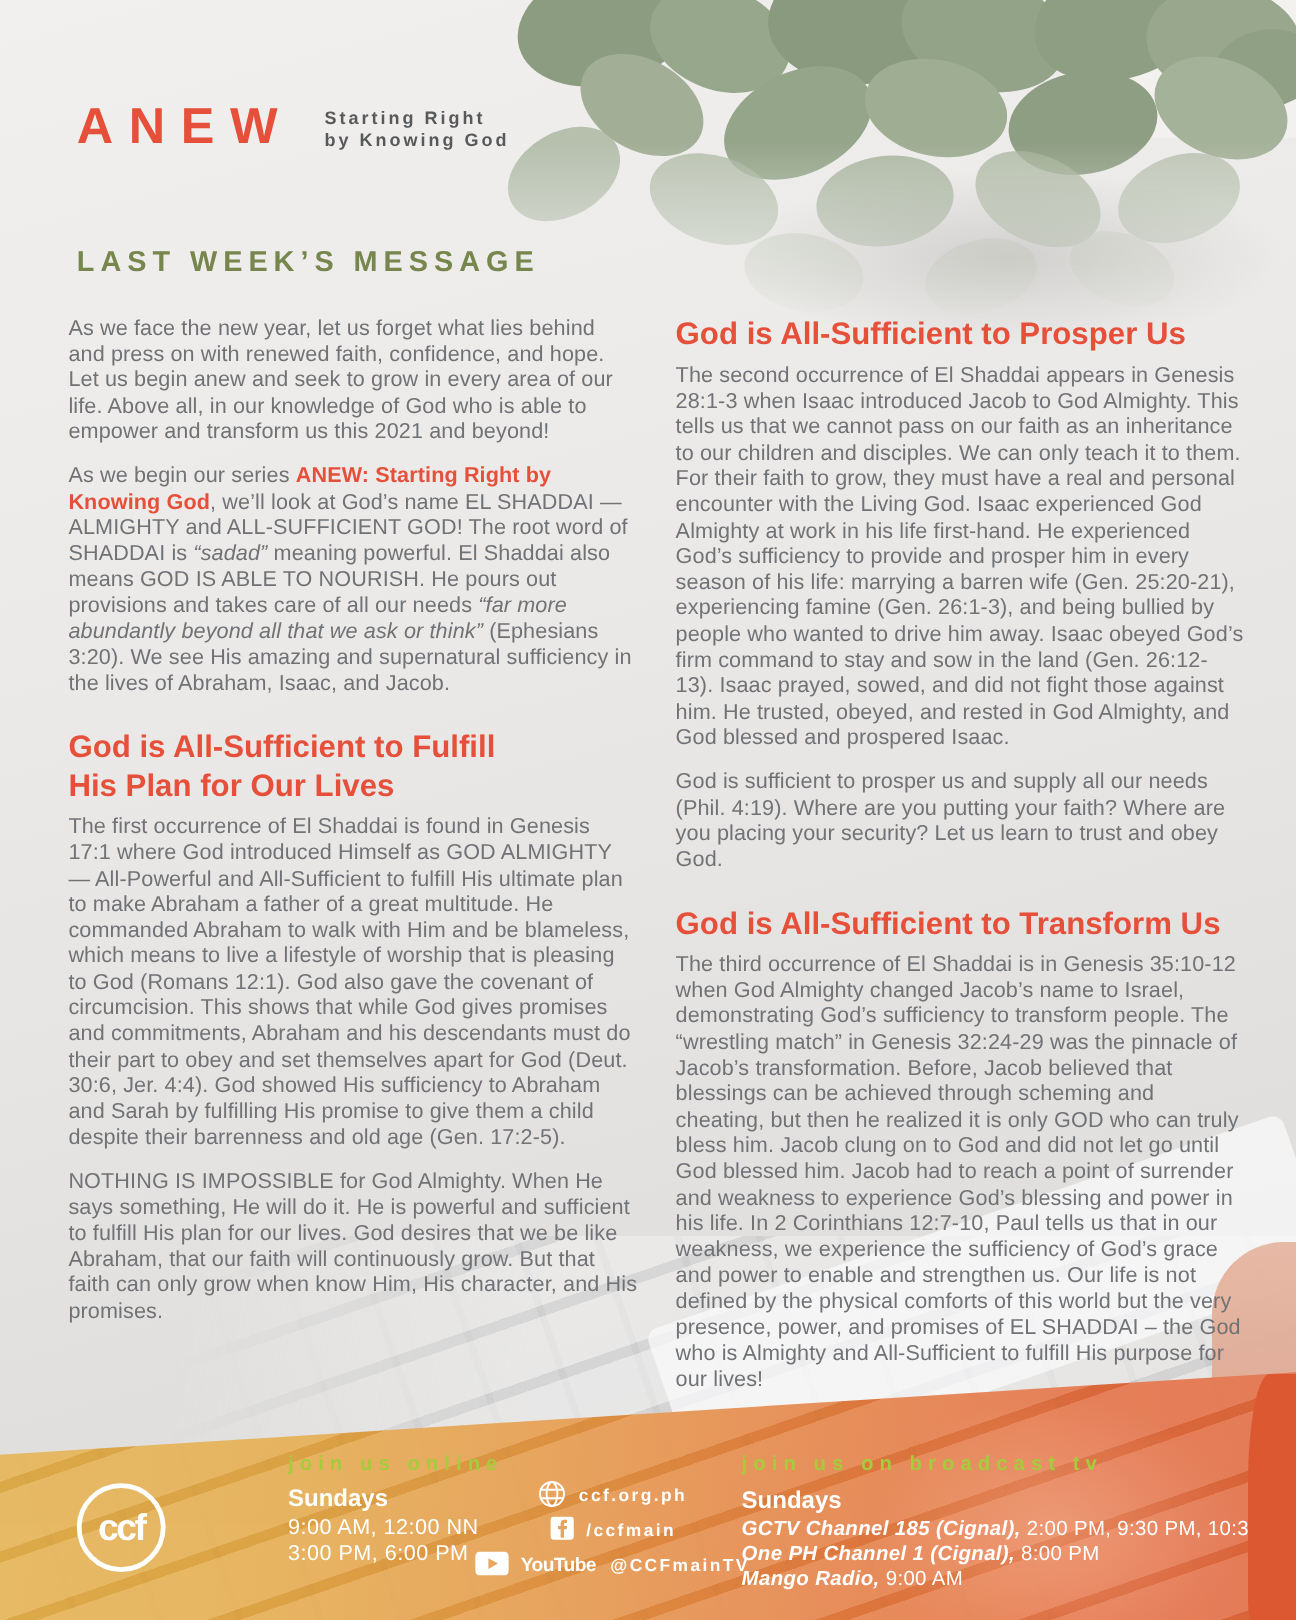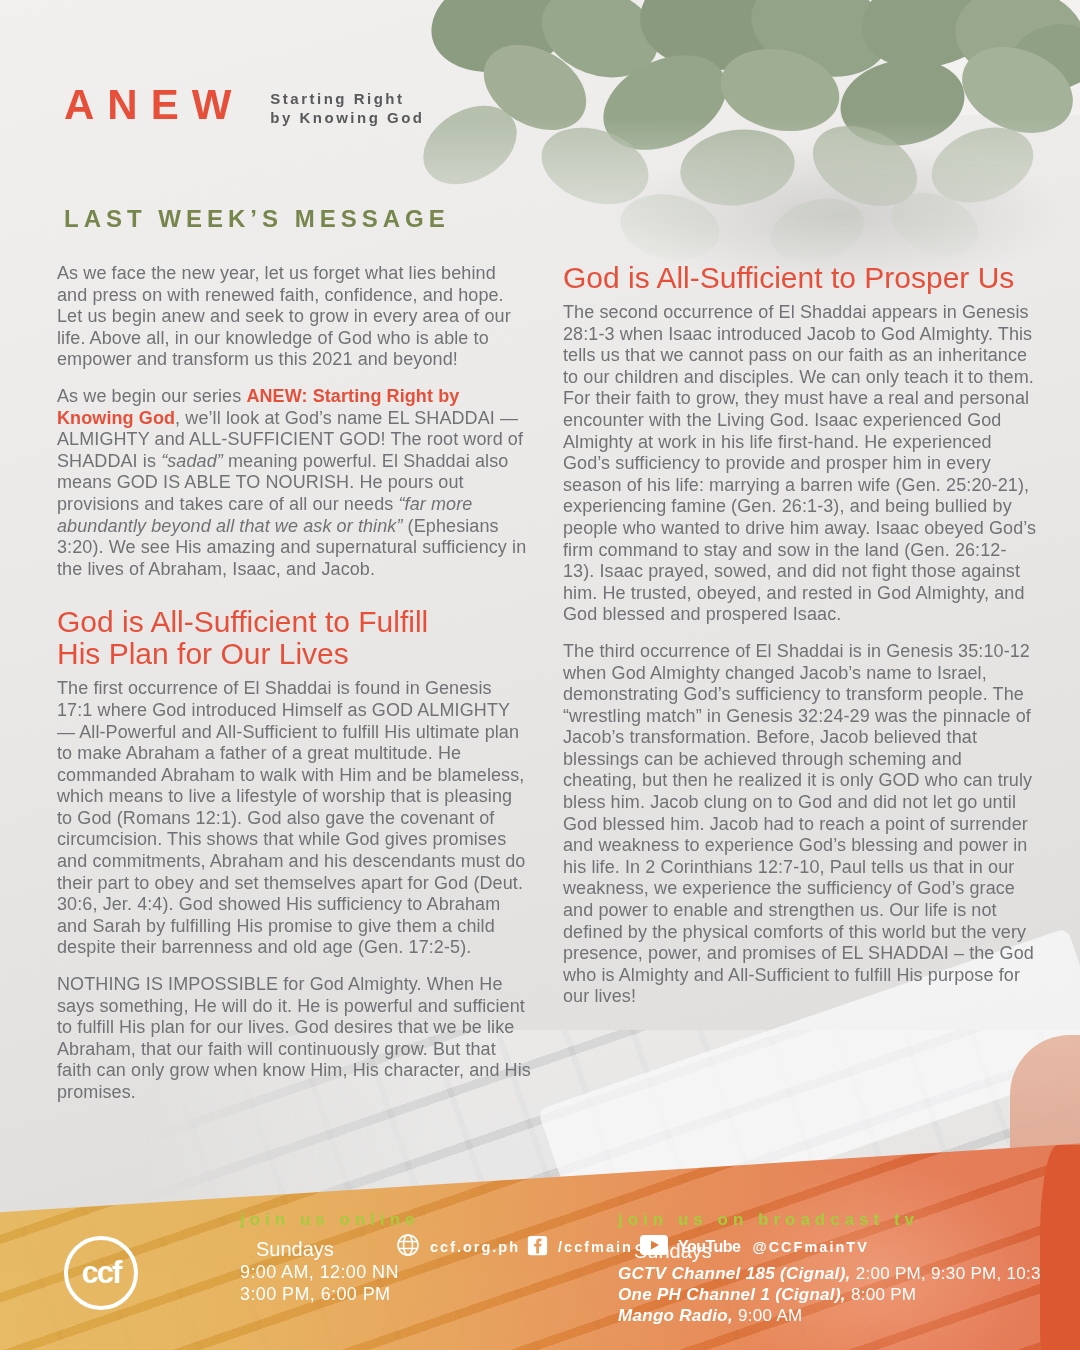--- a/index.html
+++ b/index.html
@@ -21,21 +21,21 @@
   .series{font-size:42px;font-weight:bold;letter-spacing:13px;line-height:1;color:var(--c-accent,#E6503A);}
   .subtitle{font-size:15px;font-weight:bold;letter-spacing:2.5px;line-height:19px;color:var(--c-subtitle,#58595B);margin-top:5px;}
   .big-title{position:absolute;left:60px;top:114px;font-size:76px;font-weight:bold;letter-spacing:1px;color:var(--c-accent,#E6503A);}
   .tagline{position:absolute;left:64px;top:205px;font-size:24px;font-weight:bold;letter-spacing:5px;color:var(--c-olive,#76864C);}
   
   .col{position:absolute;width:474px;}
   .col-left{left:57px;top:263px;}
   .col-right{left:563px;top:262px;}
   .col>:first-child{margin-top:0;}
   .col p{font-size:18px;line-height:21.6px;letter-spacing:.1px;color:var(--c-body,#707275);margin:0 0 15px;}
-  .col h2{font-size:30px;line-height:32px;font-weight:normal;color:var(--c-accent,#E6503A);margin:26px 0 8px;white-space:pre-line;}
+  .col h2{font-size:26px;line-height:32px;font-weight:bold;color:var(--c-accent,#E6503A);margin:26px 0 8px;white-space:pre-line;}
   .seg-ba{font-weight:bold;color:var(--c-accent,#E6503A);}
   .seg-i{font-style:italic;}
   
   .keyboard{position:absolute;left:140px;top:1030px;width:940px;height:330px;opacity:.5;
     background:
       repeating-linear-gradient(161deg,rgba(255,255,255,.55) 0 46px,rgba(160,162,168,.3) 46px 55px),
       repeating-linear-gradient(71deg,rgba(255,255,255,0) 0 58px,rgba(160,162,168,.28) 58px 64px);
     -webkit-mask-image:linear-gradient(100deg,transparent 2%,#000 32%);
     mask-image:linear-gradient(100deg,transparent 2%,#000 32%);}
   .sheet{position:absolute;left:545px;top:1015px;width:560px;height:140px;background:rgba(251,251,252,.7);
@@ -50,23 +50,23 @@
     background:
       repeating-linear-gradient(161deg,rgba(255,255,255,.9) 0 46px,rgba(120,80,40,.35) 46px 55px),
       repeating-linear-gradient(71deg,rgba(255,255,255,0) 0 58px,rgba(120,80,40,.3) 58px 64px);}
   .mouse-hint{position:absolute;right:40px;top:30px;width:320px;height:230px;
     background:radial-gradient(ellipse at center,rgba(255,210,180,.3),rgba(255,210,180,0) 68%);}
   .sleeve{position:absolute;right:0;bottom:0;width:40px;height:205px;background:#DC5830;border-radius:45% 0 0 8%;}
   .ccf-logo{position:absolute;left:64px;top:108px;width:66px;height:66px;border:4px solid #fff;border-radius:50%;
     display:flex;align-items:center;justify-content:center;}
   .ccf-logo span{font-size:31px;font-weight:bold;color:#fff;letter-spacing:-2px;line-height:1;transform:translateY(-1px);}
   .f-heading{position:absolute;font-size:17px;font-weight:bold;letter-spacing:5px;color:var(--c-lime,#A6CB3D);}
-  .f-day{position:absolute;font-size:20px;font-weight:normal;color:#fff;margin-left:16px;}
+  .f-day{position:absolute;font-size:20px;font-weight:bold;color:#fff;}
   .f-line{position:absolute;font-size:18px;color:#fff;letter-spacing:.4px;text-align:right;}
-  .f-links{position:absolute;left:396px;top:108px;display:flex;gap:7px;align-items:center;}
+  .f-links{position:absolute;left:396px;top:108px;display:flex;flex-direction:column;gap:7px;align-items:center;}
   .f-link{display:flex;align-items:center;gap:10px;height:22px;}
   .f-link .lbl{font-size:14.5px;font-weight:bold;color:#fff;letter-spacing:2px;}
   .f-link .wordmark{font-size:16px;font-weight:bold;color:#fff;letter-spacing:-.5px;margin-right:2px;}
   .f-row{position:absolute;font-size:17px;color:#fff;letter-spacing:.3px;white-space:nowrap;}
   .f-row .ch{font-weight:bold;font-style:italic;}
 </style>
 </head>
 <body>
 
 <div class="page">
@@ -113,20 +113,22 @@
       <p><span>As we face the new year, let us forget what lies behind and press on with renewed faith, confidence, and hope. Let us begin anew and seek to grow in every area of our life. Above all, in our knowledge of God who is able to empower and transform us this 2021 and beyond!</span></p>
       <p><span>As we begin our series </span><span class="seg-ba">ANEW: Starting Right by Knowing God</span><span>, we’ll look at God’s name EL SHADDAI — ALMIGHTY and ALL-SUFFICIENT GOD! The root word of SHADDAI is </span><span class="seg-i">“sadad”</span><span> meaning powerful. El Shaddai also means GOD IS ABLE TO NOURISH. He pours out provisions and takes care of all our needs </span><span class="seg-i">“far more abundantly beyond all that we ask or think”</span><span> (Ephesians 3:20). We see His amazing and supernatural sufficiency in the lives of Abraham, Isaac, and Jacob.</span></p>
       <h2><span>God is All-Sufficient to Fulfill
 His Plan for Our Lives</span></h2>
       <p><span>The first occurrence of El Shaddai is found in Genesis 17:1 where God introduced Himself as GOD ALMIGHTY — All-Powerful and All-Sufficient to fulfill His ultimate plan to make Abraham a father of a great multitude. He commanded Abraham to walk with Him and be blameless, which means to live a lifestyle of worship that is pleasing to God (Romans 12:1). God also gave the covenant of circumcision. This shows that while God gives promises and commitments, Abraham and his descendants must do their part to obey and set themselves apart for God (Deut. 30:6, Jer. 4:4). God showed His sufficiency to Abraham and Sarah by fulfilling His promise to give them a child despite their barrenness and old age (Gen. 17:2-5).</span></p>
       <p><span>NOTHING IS IMPOSSIBLE for God Almighty. When He says something, He will do it. He is powerful and sufficient to fulfill His plan for our lives. God desires that we be like Abraham, that our faith will continuously grow. But that faith can only grow when know Him, His character, and His promises.</span></p>
     </div>
   <div class="col col-right">
       <h2><span>God is All-Sufficient to Prosper Us</span></h2>
       <p><span>The second occurrence of El Shaddai appears in Genesis 28:1-3 when Isaac introduced Jacob to God Almighty. This tells us that we cannot pass on our faith as an inheritance to our children and disciples. We can only teach it to them. For their faith to grow, they must have a real and personal encounter with the Living God. Isaac experienced God Almighty at work in his life first-hand. He experienced God’s sufficiency to provide and prosper him in every season of his life: marrying a barren wife (Gen. 25:20-21), experiencing famine (Gen. 26:1-3), and being bullied by people who wanted to drive him away. Isaac obeyed God’s firm command to stay and sow in the land (Gen. 26:12-13). Isaac prayed, sowed, and did not fight those against him. He trusted, obeyed, and rested in God Almighty, and God blessed and prospered Isaac.</span></p>
+      <p><span>God is sufficient to prosper us and supply all our needs (Phil. 4:19). Where are you putting your faith? Where are you placing your security? Let us learn to trust and obey God.</span></p>
+      <h2><span>God is All-Sufficient to Transform Us</span></h2>
       <p><span>The third occurrence of El Shaddai is in Genesis 35:10-12 when God Almighty changed Jacob’s name to Israel, demonstrating God’s sufficiency to transform people. The “wrestling match” in Genesis 32:24-29 was the pinnacle of Jacob’s transformation. Before, Jacob believed that blessings can be achieved through scheming and cheating, but then he realized it is only GOD who can truly bless him. Jacob clung on to God and did not let go until God blessed him. Jacob had to reach a point of surrender and weakness to experience God’s blessing and power in his life. In 2 Corinthians 12:7-10, Paul tells us that in our weakness, we experience the sufficiency of God’s grace and power to enable and strengthen us. Our life is not defined by the physical comforts of this world but the very presence, power, and promises of EL SHADDAI – the God who is Almighty and All-Sufficient to fulfill His purpose for our lives!</span></p>
     </div>
 
   <div class="footer">
     <div class="mouse-hint"></div>
 
     <div class="ccf-logo">
       <span>ccf</span>
     </div>
 

